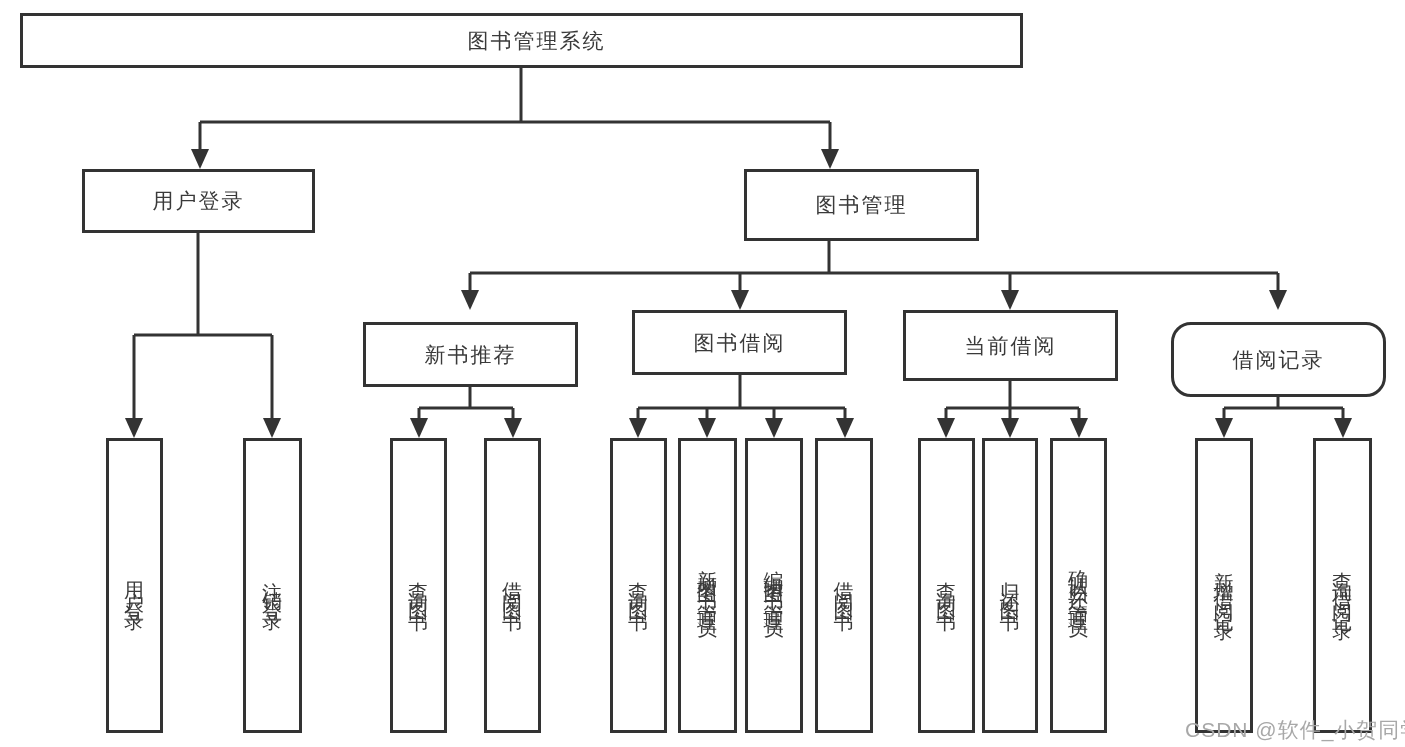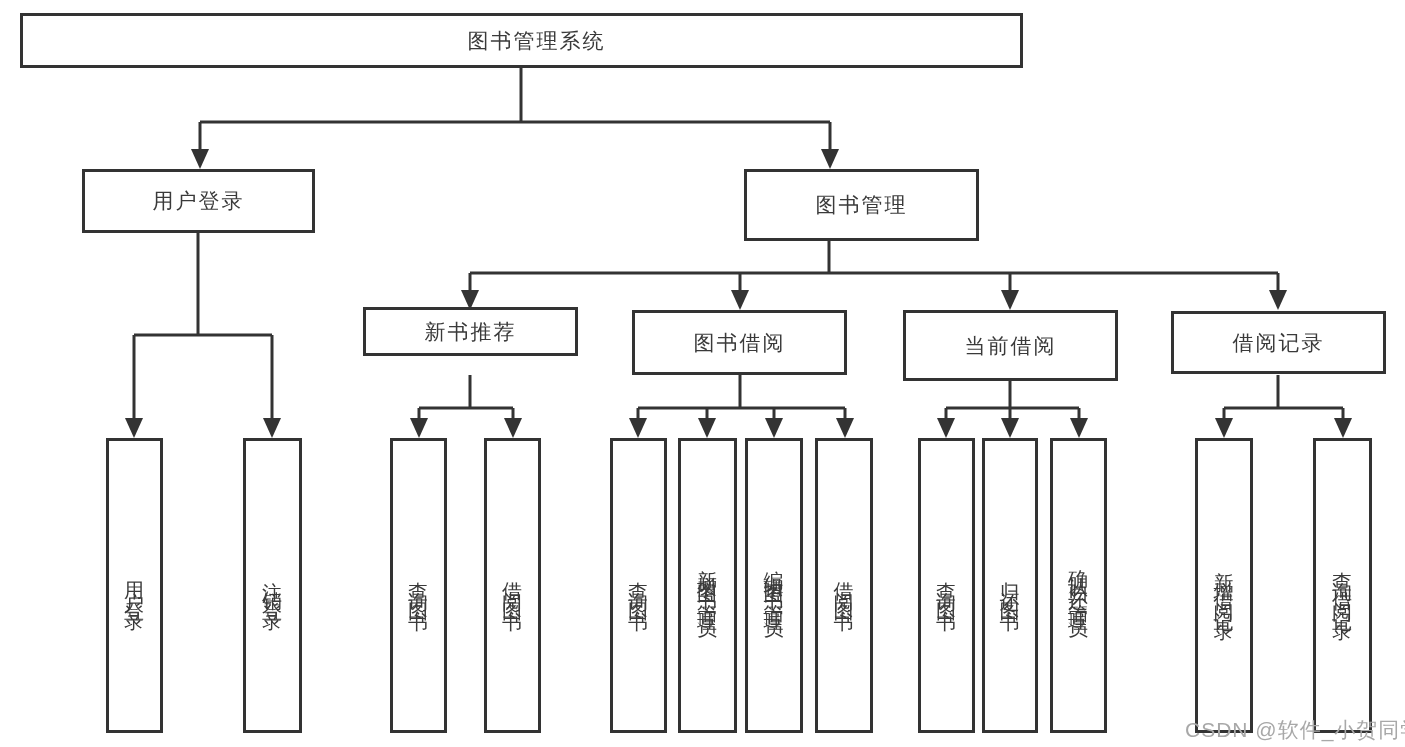--- a/index.html
+++ b/index.html
@@ -22,24 +22,24 @@
   }
   .node.v .vtext.dense{letter-spacing:7px;}
   #watermark{
     position:absolute;left:1185px;top:716px;z-index:3;
     font-size:21px;color:#a8a8a8;letter-spacing:1px;white-space:nowrap;
   }
   
   #n-root{left:20px;top:13px;width:1003px;height:55px;padding-left:30px;}
   #n-user-login{left:82px;top:169px;width:233px;height:64px;}
   #n-book-mgmt{left:744px;top:169px;width:235px;height:72px;}
-  #n-newrec{left:363px;top:307px;width:215px;height:49px;}
+  #n-newrec{left:363px;top:322px;width:215px;height:65px;}
   #n-borrow{left:632px;top:310px;width:215px;height:65px;}
   #n-current{left:903px;top:310px;width:215px;height:71px;}
-  #n-records{left:1171px;top:311px;width:215px;height:63px;}
+  #n-records{left:1171px;top:322px;width:215px;height:75px;border-radius:20px;}
   .leaf{top:438px;height:295px;}
   #l-a1{left:106px;width:57px;}
   #l-a2{left:243px;width:59px;}
   #l-b1{left:390px;width:57px;}
   #l-b2{left:484px;width:57px;}
   #l-c1{left:610px;width:57px;}
   #l-c2{left:678px;width:59px;}
   #l-c3{left:745px;width:58px;}
   #l-c4{left:815px;width:58px;}
   #l-d1{left:918px;width:57px;}

